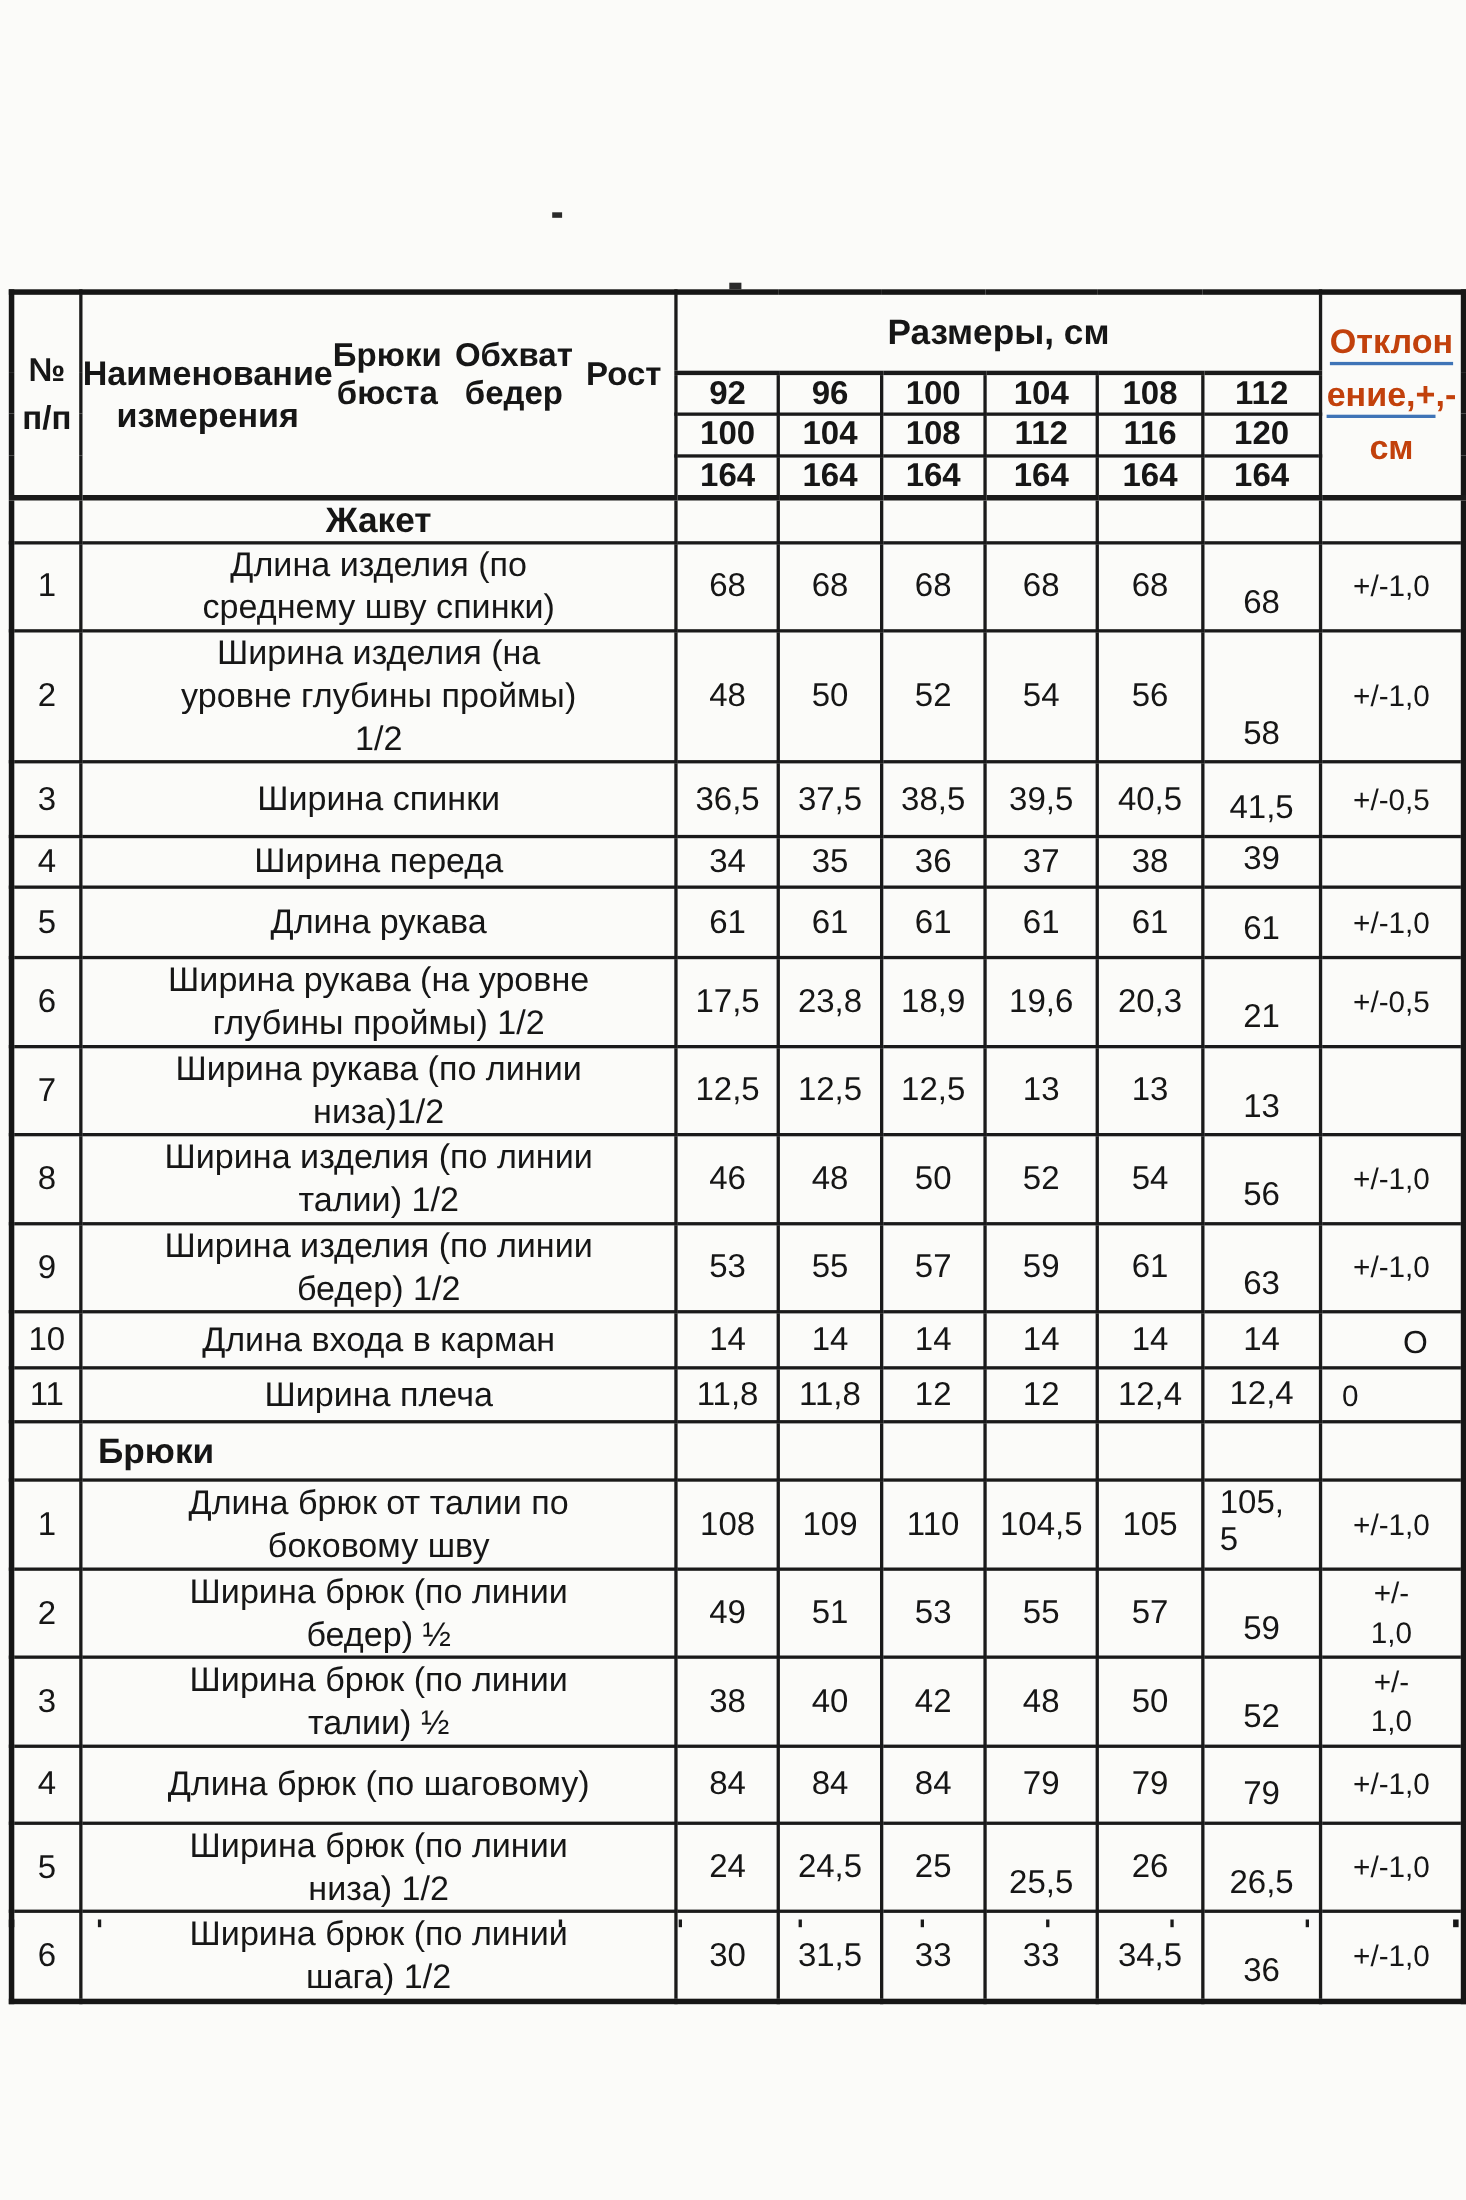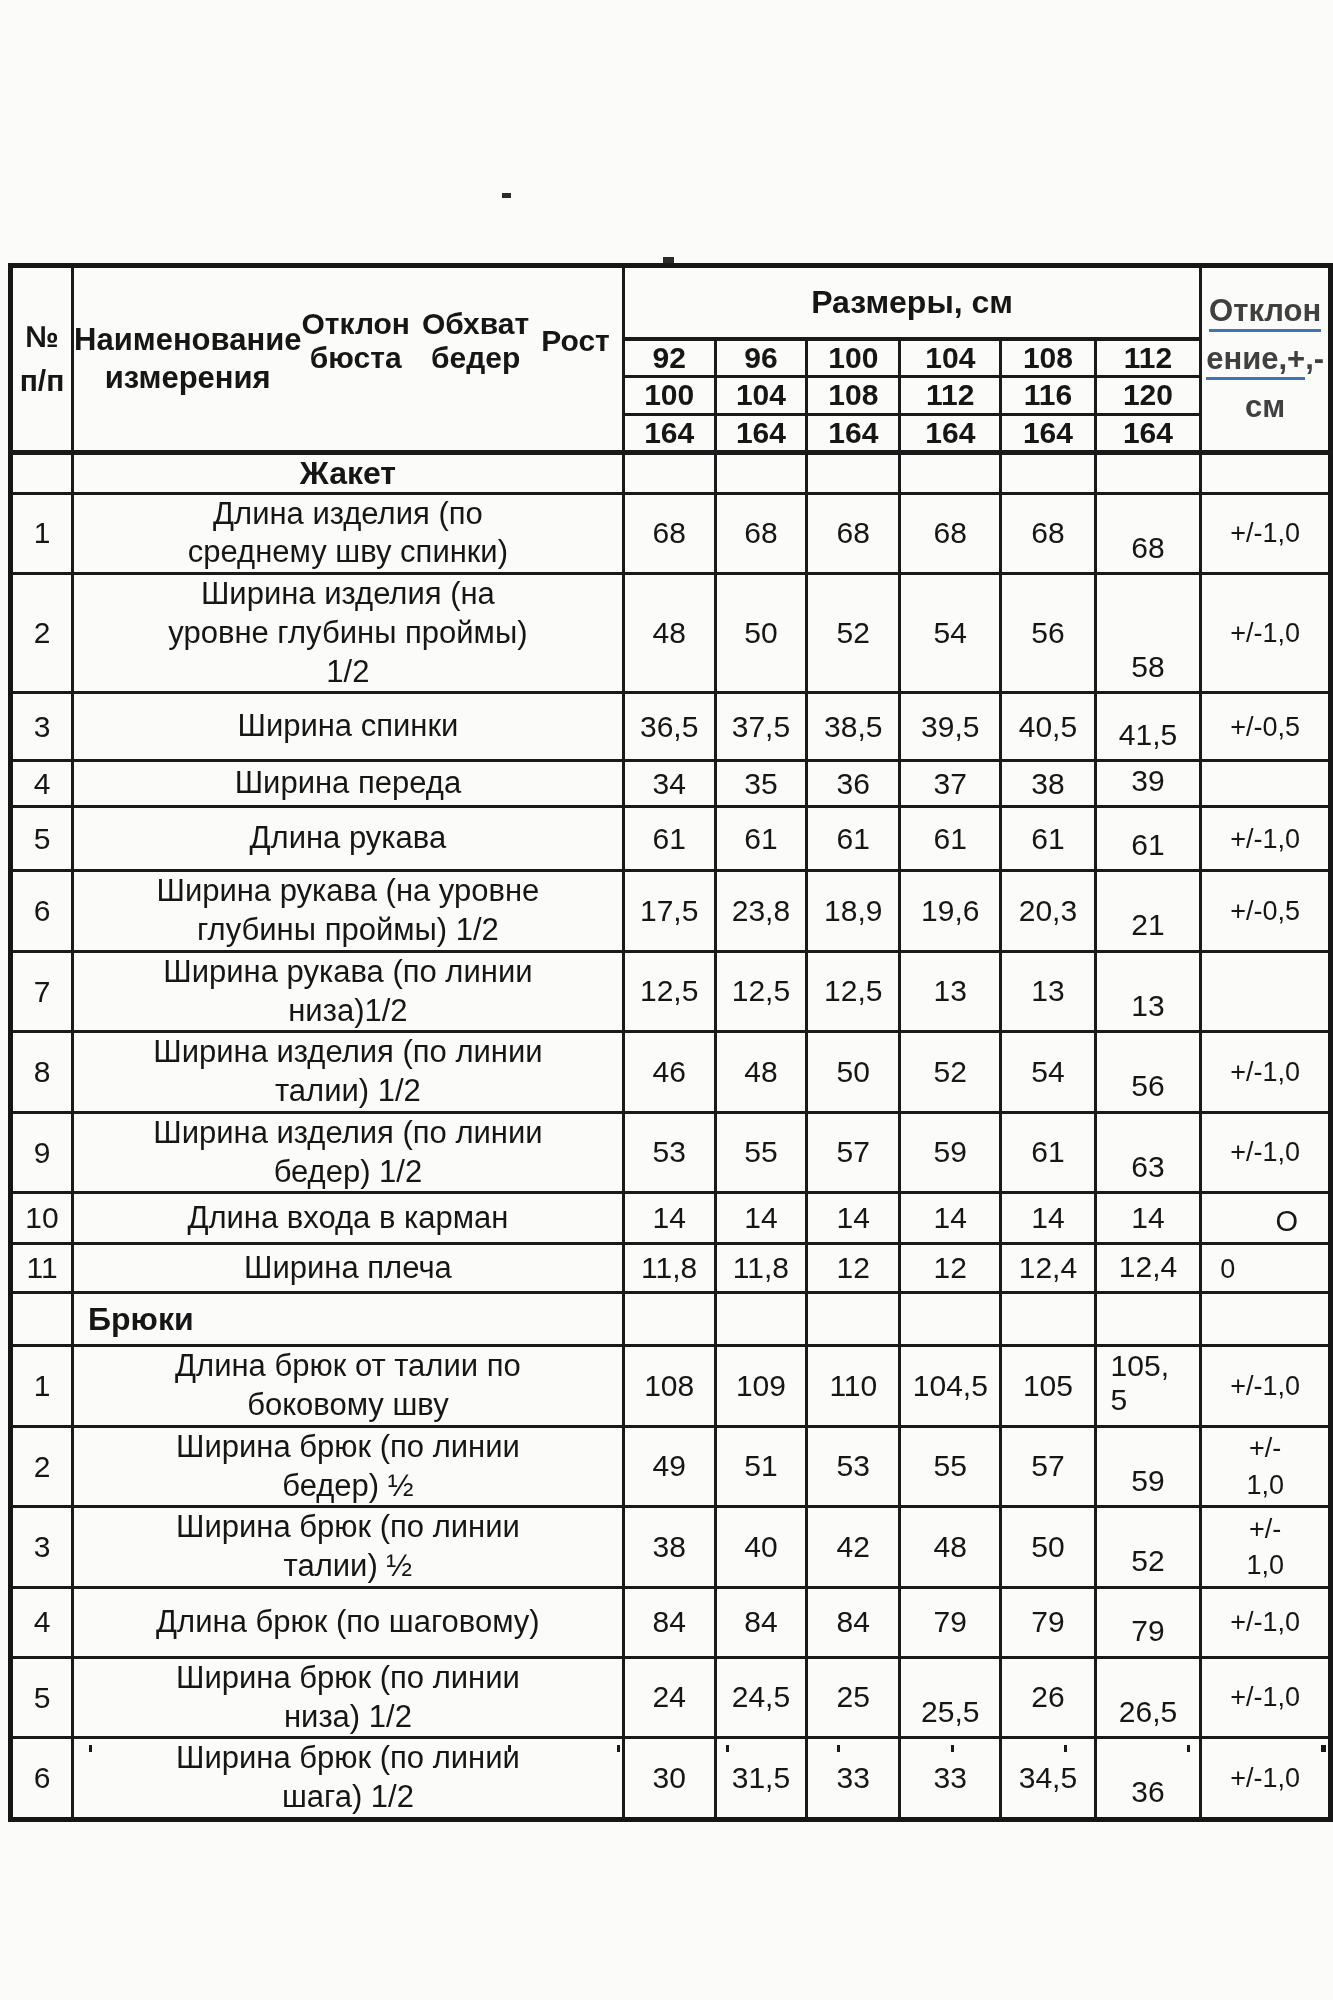--- a/index.html
+++ b/index.html
@@ -34,21 +34,21 @@
     font-size:31px;font-weight:bold;line-height:1.22;
     white-space:pre-line;text-align:center;
   }
   .name-sub{
     display:flex;align-items:center;justify-content:flex-end;
     font-size:30px;font-weight:bold;padding-right:12px;
   }
   td.sizes-title{font-size:32px;font-weight:bold;}
   td.size-h{font-size:30px;font-weight:bold;}
   td.dev-h{
-    font-size:31px;font-weight:bold;line-height:1.55;color:#404040;
+    font-size:31px;font-weight:bold;line-height:1.55;color:#c2410c;
     padding:4px;
   }
   .u{border-bottom:3px solid #3f74b7;padding-bottom:1px;}
 
   td.band-title{font-size:32px;font-weight:bold;text-align:center;margin-left:12px;}
   td.band-title.left{text-align:left;padding-left:14px;}
 
   td.rownum{font-size:30px;}
   td.label{
     font-size:31px;line-height:1.25;text-align:left;
@@ -92,21 +92,21 @@
       <col style="width:134px">
     </colgroup>
     <tbody id="tbody">
       <tr id="header-row-1" style="height:73px">
         <td class="no-h" rowspan="4">№
 п/п</td>
         <td class="name-h" rowspan="4">
           <div class="name-stack">
             <div class="name-title" style="height:73px">Наименование
 измерения</div>
-            <div class="name-sub" style="height:37px">Отклон бюста</div>
+            <div class="name-sub" style="height:37px">Брюки бюста</div>
             <div class="name-sub" style="height:38px">Обхват бедер</div>
             <div class="name-sub" style="height:38px">Рост</div>
           </div>
         </td>
         <td class="sizes-title" colspan="6">Размеры, см</td>
         <td class="dev-h" rowspan="4">
           <span class="u">Отклон</span><br>
           <span class="u">ение,+</span><span>,-</span><br>
           <span>см</span>
         </td>

